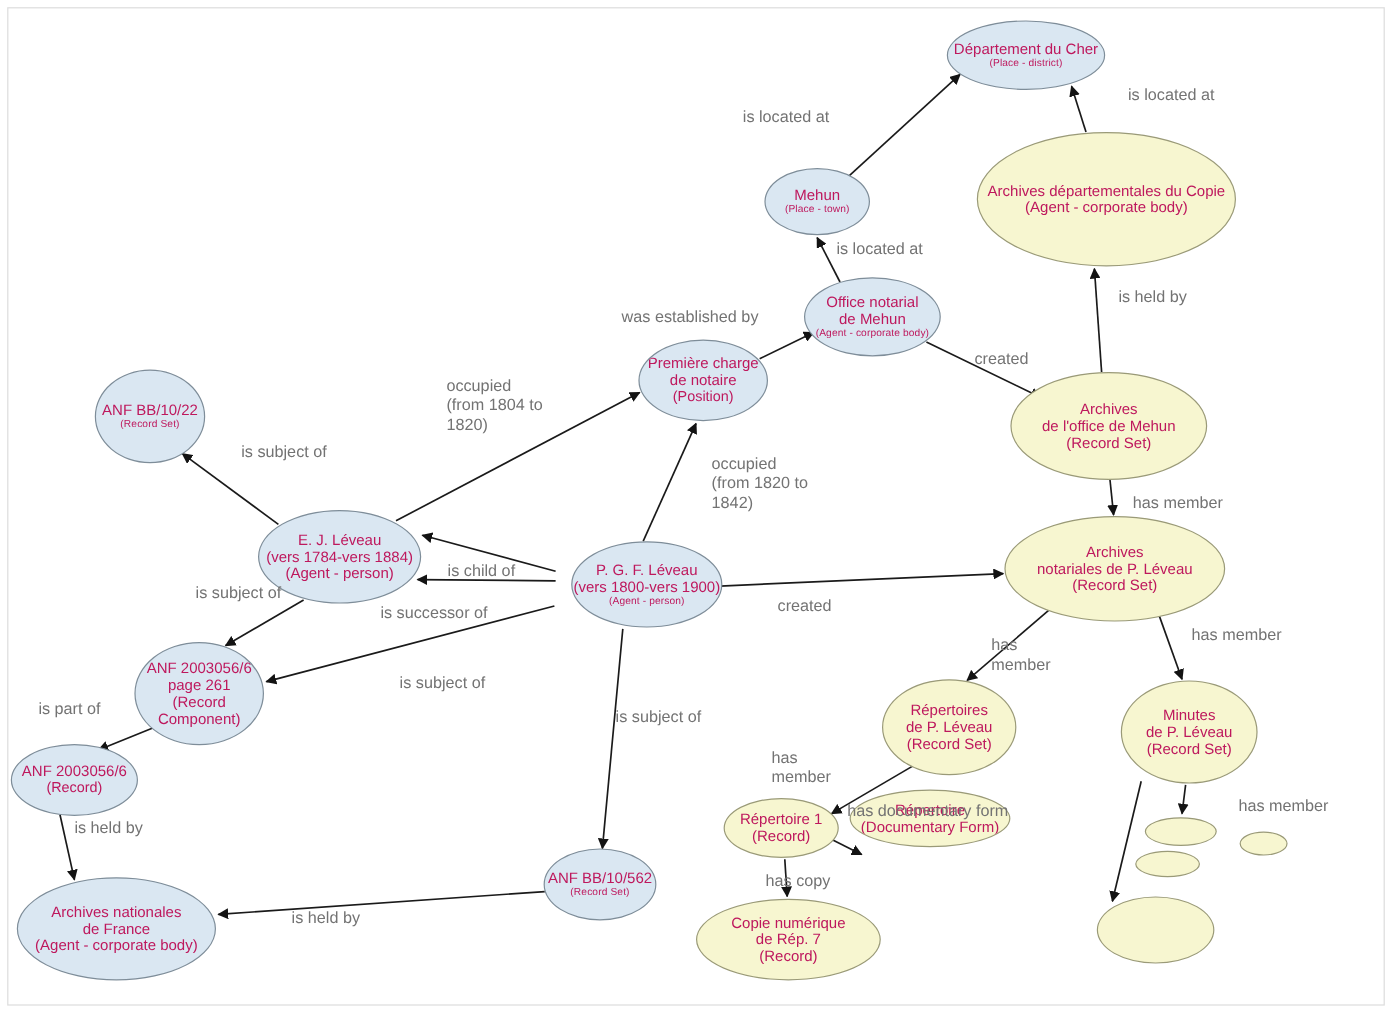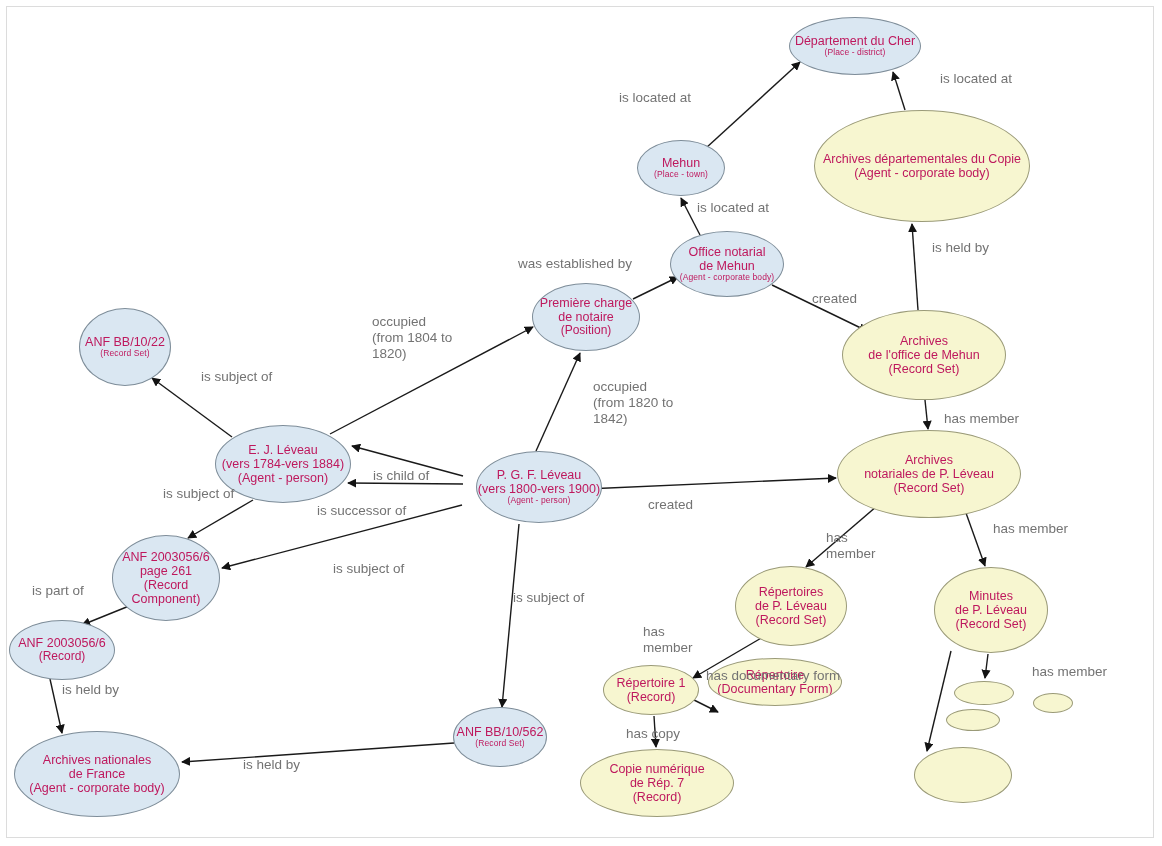--- a/index.html
+++ b/index.html
@@ -211,16 +211,16 @@
       <div class="edgelabel" style="left: 513px; top: 590px;">is subject of</div>
       <div class="edgelabel" style="left: 32px; top: 583px;">is part of</div>
       <div class="edgelabel" style="left: 62px; top: 682px;">is held by</div>
       <div class="edgelabel" style="left: 243px; top: 757px;">is held by</div>
       <div class="edgelabel" style="left: 826px; top: 530px;">has
 member</div>
       <div class="edgelabel" style="left: 993px; top: 521px;">has member</div>
       <div class="edgelabel" style="left: 643px; top: 624px;">has
 member</div>
       <div class="edgelabel" style="left: 706px; top: 668px;">has documentary form</div>
-      <div class="edgelabel" style="left: 586px; top: 726px; padding-left: 40px;">has copy</div>
+      <div class="edgelabel" style="left: 598px; top: 726px; padding-left: 40px;">has copy</div>
       <div class="edgelabel" style="left: 1032px; top: 664px;">has member</div>
     </div>
 </div>
 
 </body></html>

